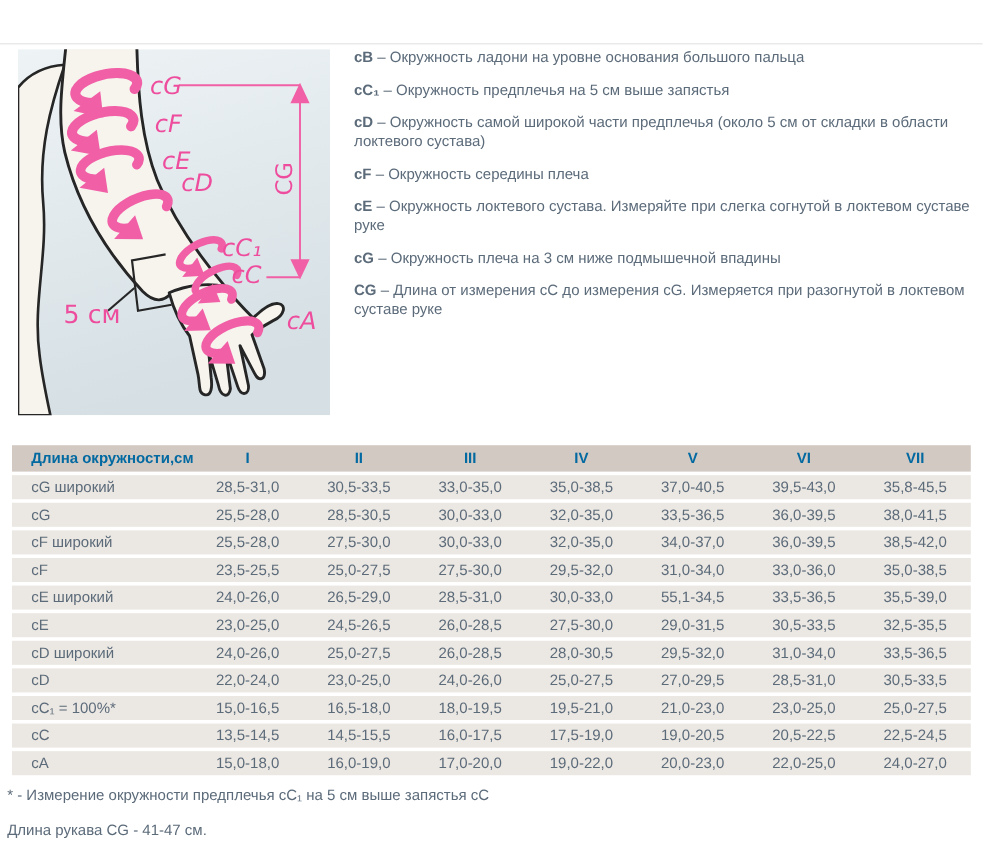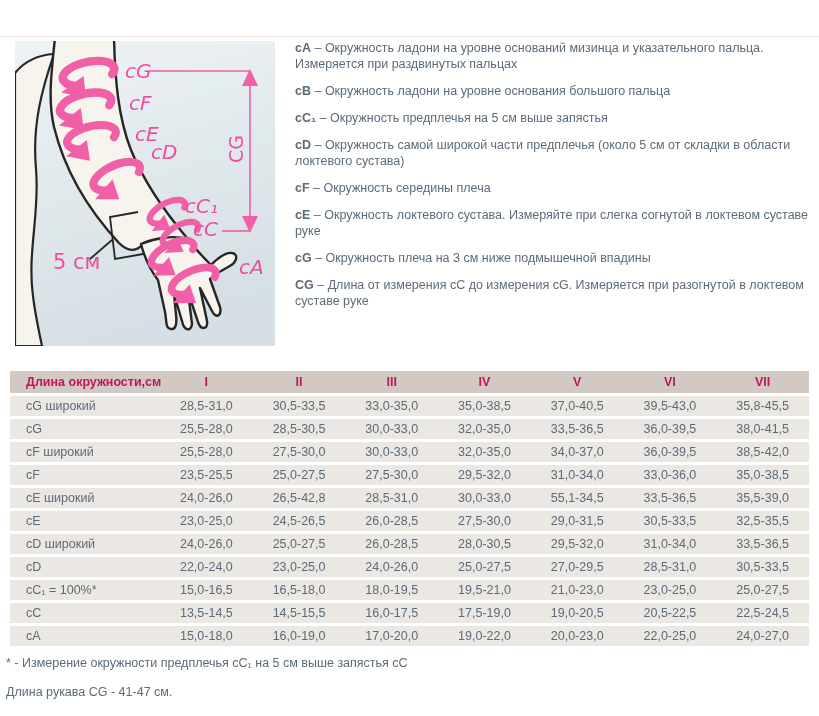--- a/index.html
+++ b/index.html
@@ -20,21 +20,21 @@
 
   
   .descriptions{position:absolute;left:295px;top:40px;width:518px;line-height:16px;}
   .desc{margin:0 0 11px 0;}
   .desc .term{font-weight:bold;}
 
   
   .size-table{position:absolute;left:10px;top:371px;width:799px;}
   .tr{display:grid;grid-template-columns:150px repeat(7,1fr);margin-bottom:3px;}
   .tr.head{background:#d2c9c2;}
-  .tr.head .cell{height:22px;line-height:22px;color:#be185d;font-weight:bold;}
+  .tr.head .cell{height:22px;line-height:22px;color:#0369a1;font-weight:bold;}
   .tr.data{background:#ebe7e2;}
   .tr.data .cell{height:20px;line-height:20px;}
   .cell.label{text-align:left;padding-left:16px;white-space:nowrap;}
   .cell.val{text-align:center;}
 
   
   .footnote{position:absolute;left:6px;margin:0;line-height:16px;}
   .fn1{top:655px;}
   .fn2{top:684px;}
 </style>
@@ -92,21 +92,20 @@
     <text class="ring-label" x="170" y="172">cC₁</text>
     <text class="ring-label" x="178" y="195">cC</text>
     <text class="ring-label" x="224" y="233">cA</text>
 
     <text class="offset-label" x="38" y="228">5 см</text>
   </svg>
 </div>
 
 <div class="descriptions">
 
-    <p class="desc"><b class="term">cA</b> <span>– Окружность ладони на уровне оснований мизинца и указательного пальца. Измеряется при раздвинутых пальцах</span></p>
 
     <p class="desc"><b class="term">cB</b> <span>– Окружность ладони на уровне основания большого пальца</span></p>
 
 
     <p class="desc"><b class="term">cC₁</b> <span>– Окружность предплечья на 5 см выше запястья</span></p>
 
     <p class="desc"><b class="term">cD</b> <span>– Окружность самой широкой части предплечья (около 5 см от складки в области локтевого сустава)</span></p>
 
     <p class="desc"><b class="term">cF</b> <span>– Окружность середины плеча</span></p>
 
@@ -183,21 +182,21 @@
       <div class="cell val">29,5-32,0</div>
       <div class="cell val">31,0-34,0</div>
       <div class="cell val">33,0-36,0</div>
       <div class="cell val">35,0-38,5</div>
     </div>
 
     <div class="tr data">
       <div class="cell label">cE широкий</div>
 
     <div class="cell val">24,0-26,0</div>
-      <div class="cell val">26,5-42,8</div>
+      <div class="cell val">26,5-29,0</div>
       <div class="cell val">28,5-31,0</div>
       <div class="cell val">30,0-33,0</div>
       <div class="cell val">55,1-34,5</div>
       <div class="cell val">33,5-36,5</div>
       <div class="cell val">35,5-39,0</div>
     </div>
 
     <div class="tr data">
       <div class="cell label">cE</div>
 

